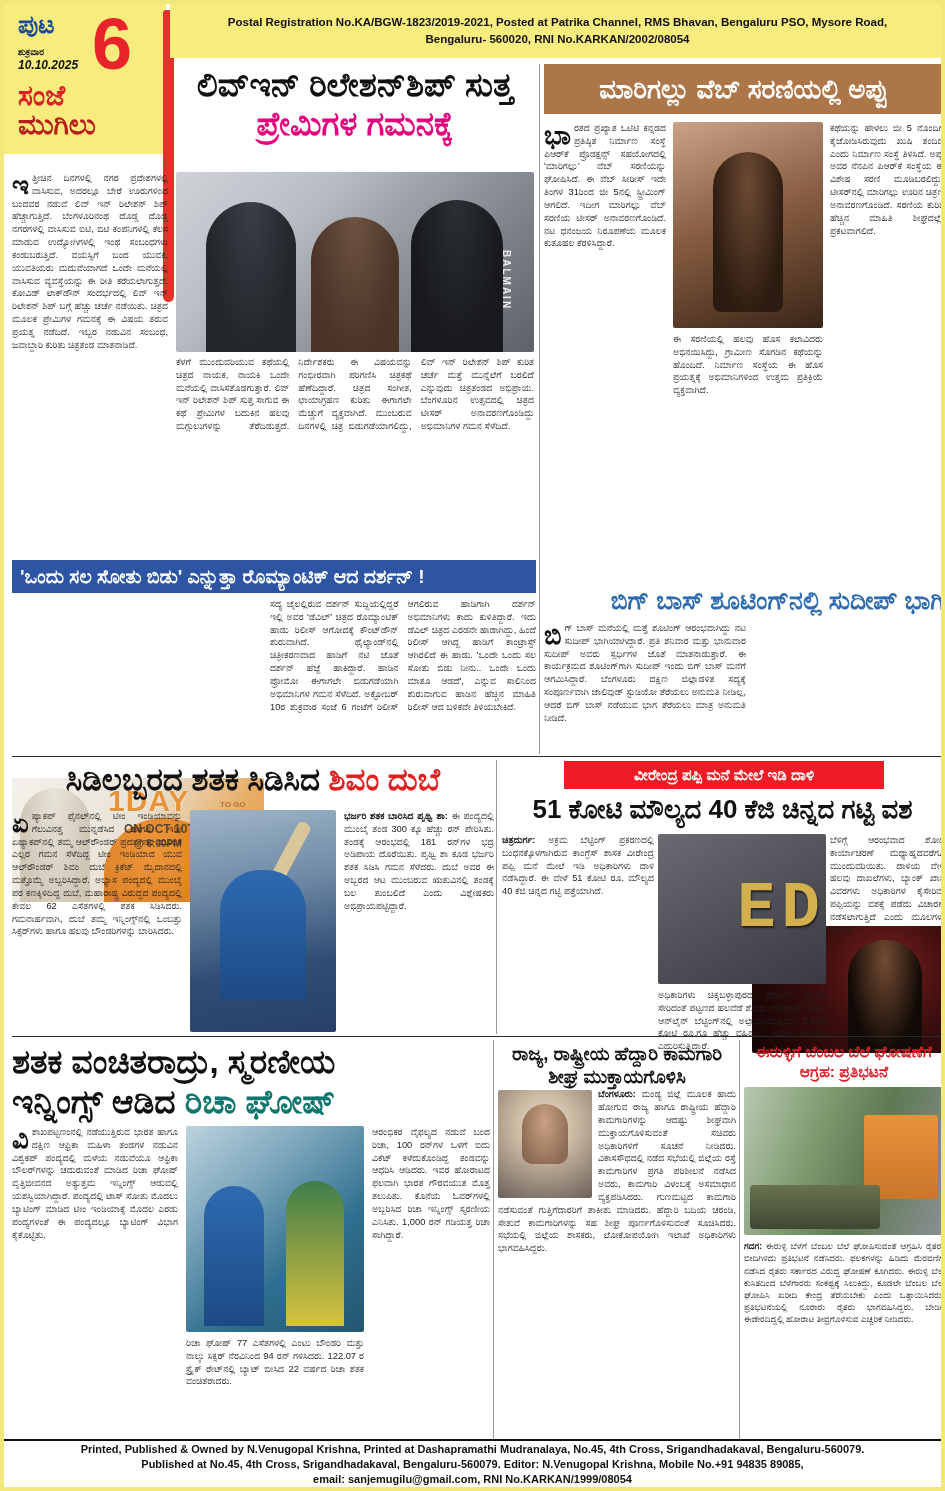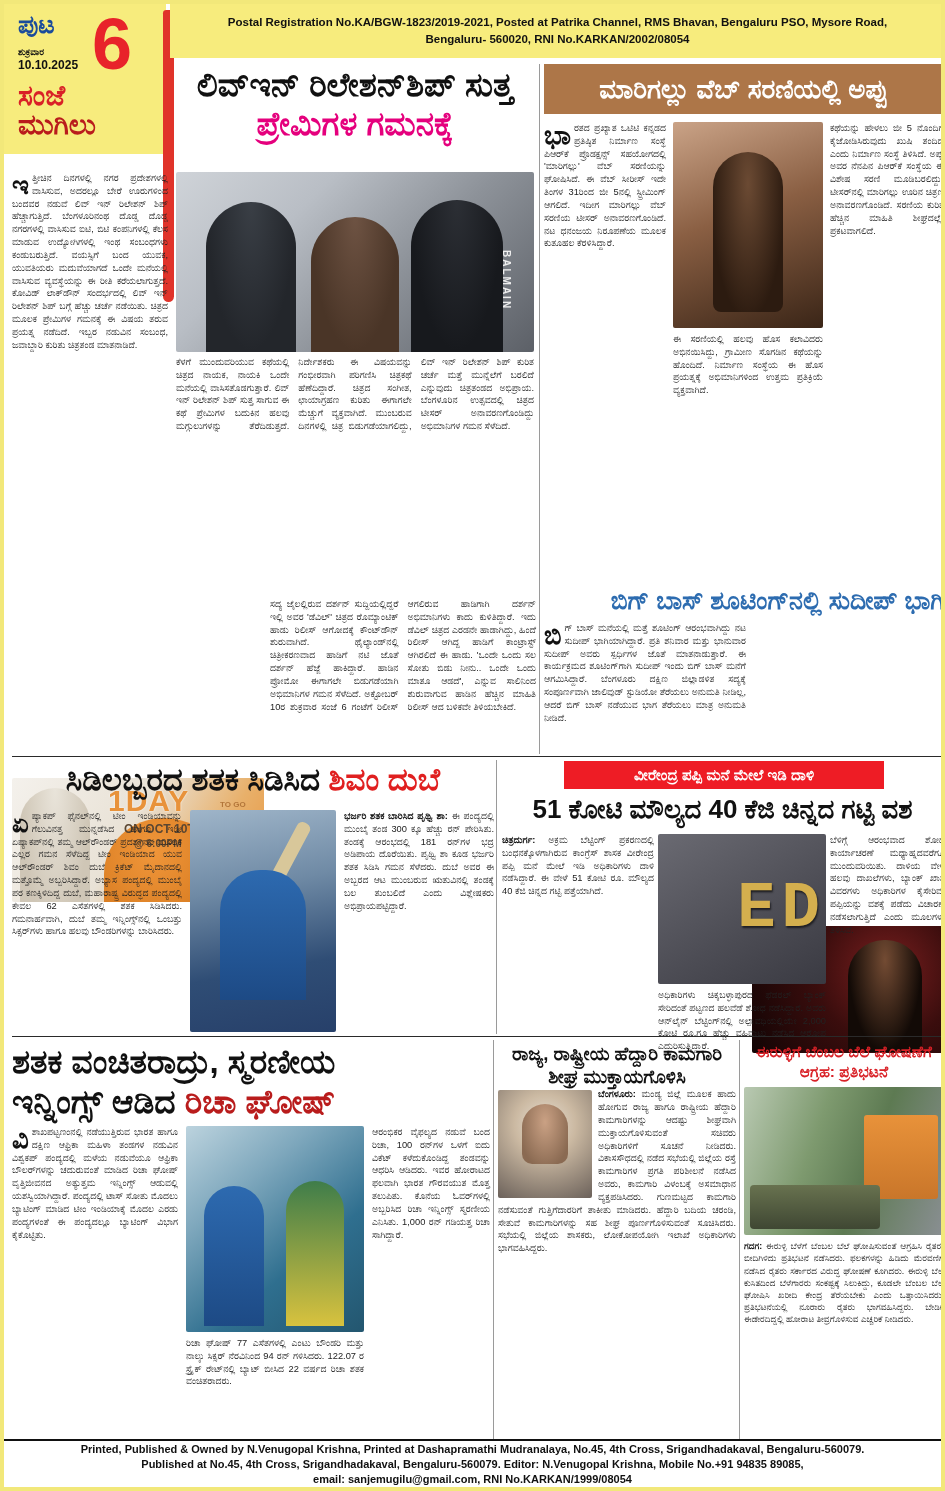--- a/index.html
+++ b/index.html
@@ -6,21 +6,21 @@
   body{font-family:"Liberation Sans","DejaVu Sans",sans-serif;background:#888;}
   .page{position:relative;width:945px;height:1491px;background:#fff;margin:0 auto;
         border:4px solid #f2e87a;box-sizing:border-box;overflow:hidden;}
   .abs{position:absolute;}
   
   .masthead{left:0;top:0;width:162px;height:150px;background:#f7ec7d;padding:8px 6px 4px 14px;box-sizing:border-box;}
   .mh-row{display:flex;align-items:flex-start;}
   .mh-left{display:flex;flex-direction:column;}
   .mh-puta{color:#1a4b9b;font-weight:800;font-size:25px;line-height:1;}
   .mh-day{color:#111;font-weight:700;font-size:9px;margin-top:10px;}
-  .mh-date{color:#111;font-weight:800;font-size:12px;}
+  .mh-date{color:#111;font-weight:800;font-size:12px;font-style:italic;}
   .mh-six{color:#e8232a;font-weight:800;font-size:72px;line-height:.9;margin-left:14px;}
   .mh-sanje{color:#d92127;font-weight:800;font-size:28px;line-height:1.05;margin-top:4px;}
   .mh-mugilu{color:#b91c1c;font-weight:800;font-size:28px;line-height:1.05;}
   .red-j{left:159px;top:6px;width:11px;height:292px;background:#e0332a;border-radius:6px 6px 10px 10px;}
   
   .postal{left:166px;top:0;width:775px;height:54px;background:#f7ec7d;display:flex;align-items:center;justify-content:center;box-sizing:border-box;padding:0 30px;}
   .postal div{font-size:11.5px;font-weight:700;color:#111;text-align:center;line-height:1.5;}
   
   .body-txt{font-size:9.3px;line-height:1.38;color:#222;text-align:justify;}
   .dropcap::first-letter{font-size:26px;font-weight:800;float:left;line-height:.8;padding:3px 3px 0 0;color:#111;}
@@ -83,21 +83,21 @@
   .ed-kicker div{color:#fff;font-weight:800;font-size:15px;}
   .ed-hl{left:497px;top:790px;width:443px;text-align:center;font-weight:800;font-size:26px;color:#111;}
   .ed-cols{left:498px;top:830px;width:443px;height:198px;display:flex;gap:4px;}
   .ed-c1{width:152px;}
   .ed-c2{width:168px;display:flex;flex-direction:column;gap:5px;}
   .ed-photo{width:168px;height:150px;flex:none;background:linear-gradient(150deg,#6a6a72 0%,#4c4c54 60%,#3a3a42 100%);display:flex;align-items:center;justify-content:flex-end;}
   .ed-gold{color:#d4af4e;font-weight:800;font-size:64px;letter-spacing:6px;text-shadow:1px 2px 2px #1e1e22;font-family:"Liberation Mono","DejaVu Sans Mono",monospace;}
   .ed-c3{flex:1;}
   
   .richa-hl{left:8px;top:1038px;width:478px;font-weight:800;font-size:33px;line-height:1.2;color:#111;}
-  .richa-hl .pink{color:#b91c1c;}
+  .richa-hl .pink{color:#0f766e;}
   .richa-row{left:8px;top:1122px;width:478px;height:318px;display:flex;gap:8px;}
   .richa-c1{width:166px;}
   .richa-c2{width:178px;display:flex;flex-direction:column;gap:5px;}
   .richa-photo{width:178px;height:206px;flex:none;
      background:linear-gradient(140deg,#bcd3de 0%,#7fa8bd 30%,#2f6f8f 65%,#23566f 100%);}
   .richa-photo .pl1{position:absolute;left:18px;top:60px;width:60px;height:140px;background:linear-gradient(180deg,#2d6ab0,#1d4a85);border-radius:30px 30px 0 0;}
   .richa-photo .pl2{position:absolute;left:100px;top:55px;width:58px;height:145px;background:linear-gradient(180deg,#3f7d4a,#d8c23e);border-radius:29px 29px 0 0;}
   .richa-c3{flex:1;}
   
   .hwy{left:494px;top:1038px;width:238px;height:400px;}
@@ -162,20 +162,23 @@
     <div class="appu-c1 body-txt dropcap">ಭಾರತದ ಪ್ರಖ್ಯಾತ ಒಟಿಟಿ ಕನ್ನಡದ ಪ್ರತಿಷ್ಠಿತ ನಿರ್ಮಾಣ ಸಂಸ್ಥೆ ಪಿಆರ್‌ಕೆ ಪ್ರೊಡಕ್ಷನ್ಸ್ ಸಹಯೋಗದಲ್ಲಿ 'ಮಾರಿಗಲ್ಲು' ವೆಬ್ ಸರಣಿಯನ್ನು ಘೋಷಿಸಿದೆ. ಈ ವೆಬ್ ಸೀರೀಸ್ ಇದೇ ತಿಂಗಳ 31ರಿಂದ ಜೀ 5ನಲ್ಲಿ ಸ್ಟ್ರೀಮಿಂಗ್ ಆಗಲಿದೆ. ಇದೀಗ ಮಾರಿಗಲ್ಲು ವೆಬ್ ಸರಣಿಯ ಟೀಸರ್ ಅನಾವರಣಗೊಂಡಿದೆ. ನಟ ಧನಂಜಯ ನಿರೂಪಣೆಯ ಮೂಲಕ ಕುತೂಹಲ ಕೆರಳಿಸಿದ್ದಾರೆ.</div>
     <div class="appu-c2">
       <div class="photo appu-photo">
         <div class="figure"></div>
       </div>
       <div class="body-txt">ಈ ಸರಣಿಯಲ್ಲಿ ಹಲವು ಹೊಸ ಕಲಾವಿದರು ಅಭಿನಯಿಸಿದ್ದು, ಗ್ರಾಮೀಣ ಸೊಗಡಿನ ಕಥೆಯನ್ನು ಹೊಂದಿದೆ. ನಿರ್ಮಾಣ ಸಂಸ್ಥೆಯ ಈ ಹೊಸ ಪ್ರಯತ್ನಕ್ಕೆ ಅಭಿಮಾನಿಗಳಿಂದ ಉತ್ತಮ ಪ್ರತಿಕ್ರಿಯೆ ವ್ಯಕ್ತವಾಗಿದೆ.</div>
     </div>
     <div class="appu-c3 body-txt">ಕಥೆಯನ್ನು ಹೇಳಲು ಜೀ 5 ನೊಂದಿಗೆ ಕೈಜೋಡಿಸಿರುವುದು ಖುಷಿ ತಂದಿದೆ ಎಂದು ನಿರ್ಮಾಣ ಸಂಸ್ಥೆ ತಿಳಿಸಿದೆ. ಅಪ್ಪು ಅವರ ನೆನಪಿನ ಪಿಆರ್‌ಕೆ ಸಂಸ್ಥೆಯ ಈ ವಿಶೇಷ ಸರಣಿ ಮೂಡಿಬರಲಿದ್ದು, ಟೀಸರ್‌ನಲ್ಲಿ ಮಾರಿಗಲ್ಲು ಊರಿನ ಚಿತ್ರಣ ಅನಾವರಣಗೊಂಡಿದೆ. ಸರಣಿಯ ಕುರಿತ ಹೆಚ್ಚಿನ ಮಾಹಿತಿ ಶೀಘ್ರದಲ್ಲೇ ಪ್ರಕಟವಾಗಲಿದೆ.</div>
   </div>
 
+  <div class="abs dar-bar">
+    <div>'ಒಂದು ಸಲ ಸೋತು ಬಿಡು' ಎನ್ನುತ್ತಾ ರೊಮ್ಯಾಂಟಿಕ್ ಆದ ದರ್ಶನ್ !</div>
+  </div>
   <div class="abs photo dar-promo">
     <div class="d1"></div>
     <div class="d2"></div>
     <div class="promo-1day">1DAY</div>
     <div class="promo-togo">TO GO</div>
     <div class="promo-oct">ON OCT 10TH</div>
     <div class="promo-time">@ 6:00PM</div>
   </div>
   <div class="abs dar-cols body-txt">
     <span class="dropcap">ಸದ್ಯ ಜೈಲಲ್ಲಿರುವ ದರ್ಶನ್ ಸುದ್ದಿಯಲ್ಲಿದ್ದರೆ ಇಲ್ಲಿ ಅವರ 'ಡೆವಿಲ್' ಚಿತ್ರದ ರೊಮ್ಯಾಂಟಿಕ್ ಹಾಡು ರಿಲೀಸ್ ಆಗೋದಕ್ಕೆ ಕೌಂಟ್‌ಡೌನ್ ಶುರುವಾಗಿದೆ. ಥೈಲ್ಯಾಂಡ್‌ನಲ್ಲಿ ಚಿತ್ರೀಕರಣವಾದ ಹಾಡಿಗೆ ನಟಿ ಜೊತೆ ದರ್ಶನ್ ಹೆಜ್ಜೆ ಹಾಕಿದ್ದಾರೆ. ಹಾಡಿನ ಪ್ರೋಮೋ ಈಗಾಗಲೇ ಬಿಡುಗಡೆಯಾಗಿ ಅಭಿಮಾನಿಗಳ ಗಮನ ಸೆಳೆದಿದೆ.</span>

